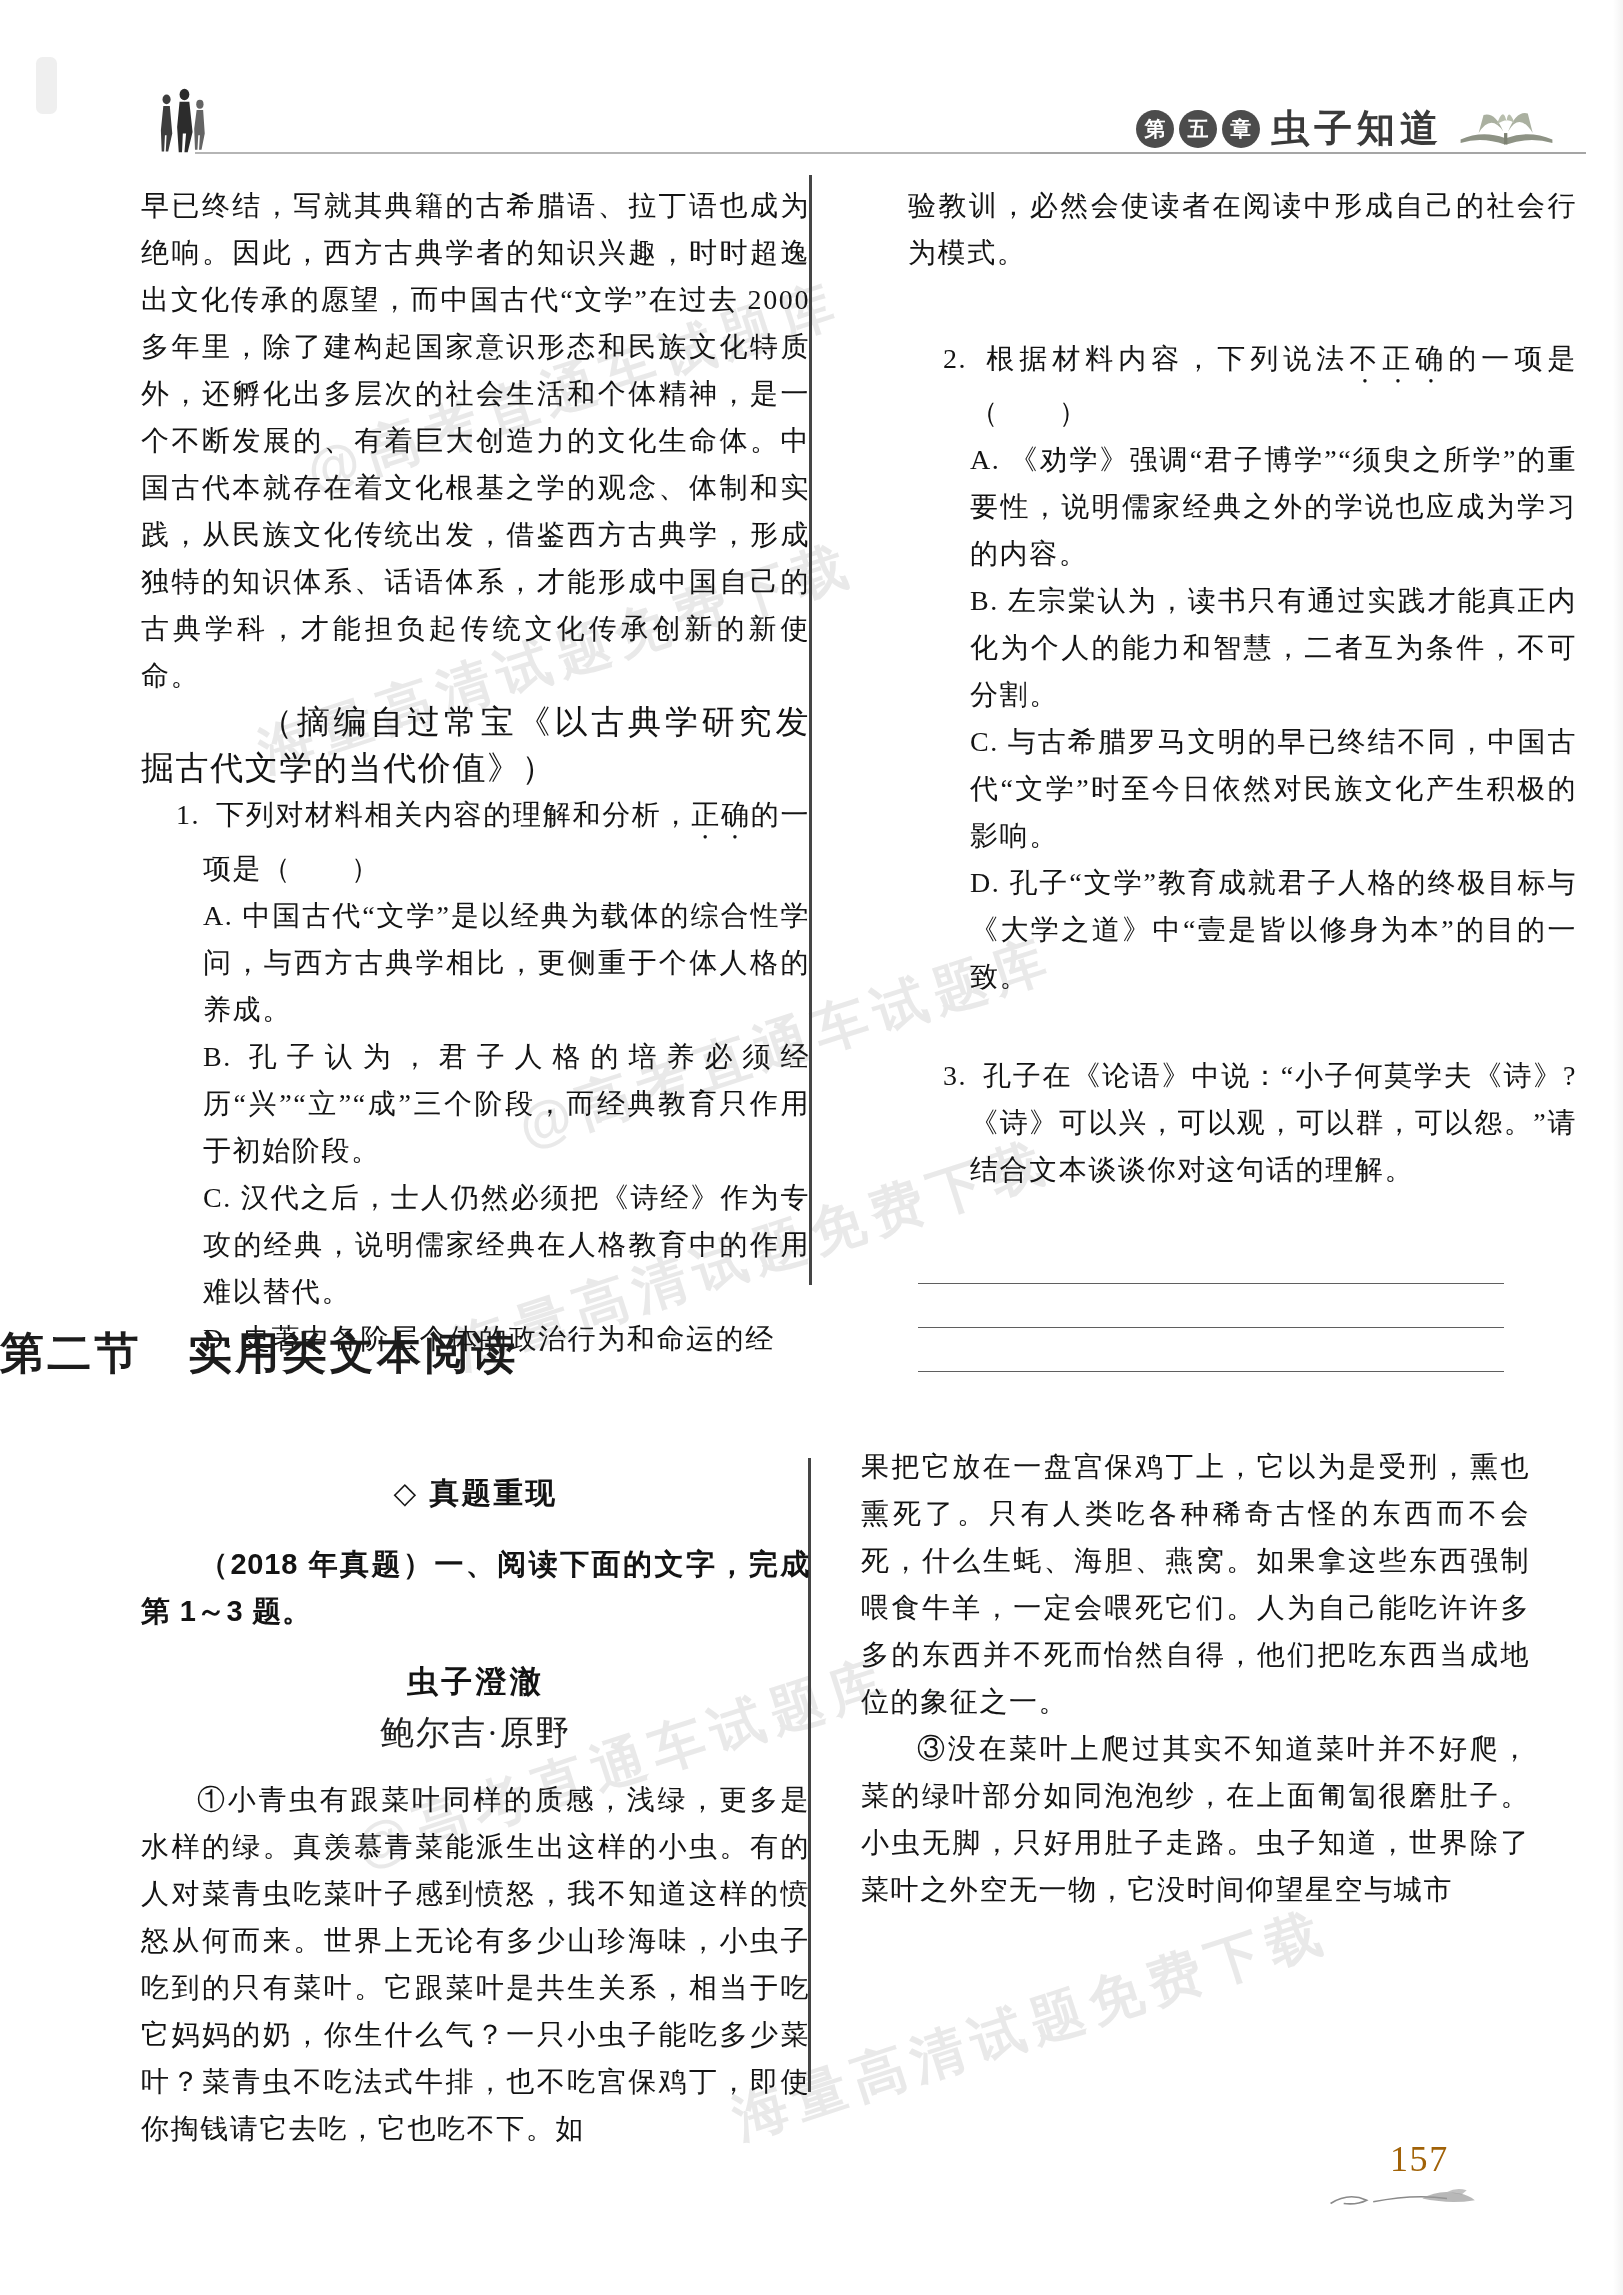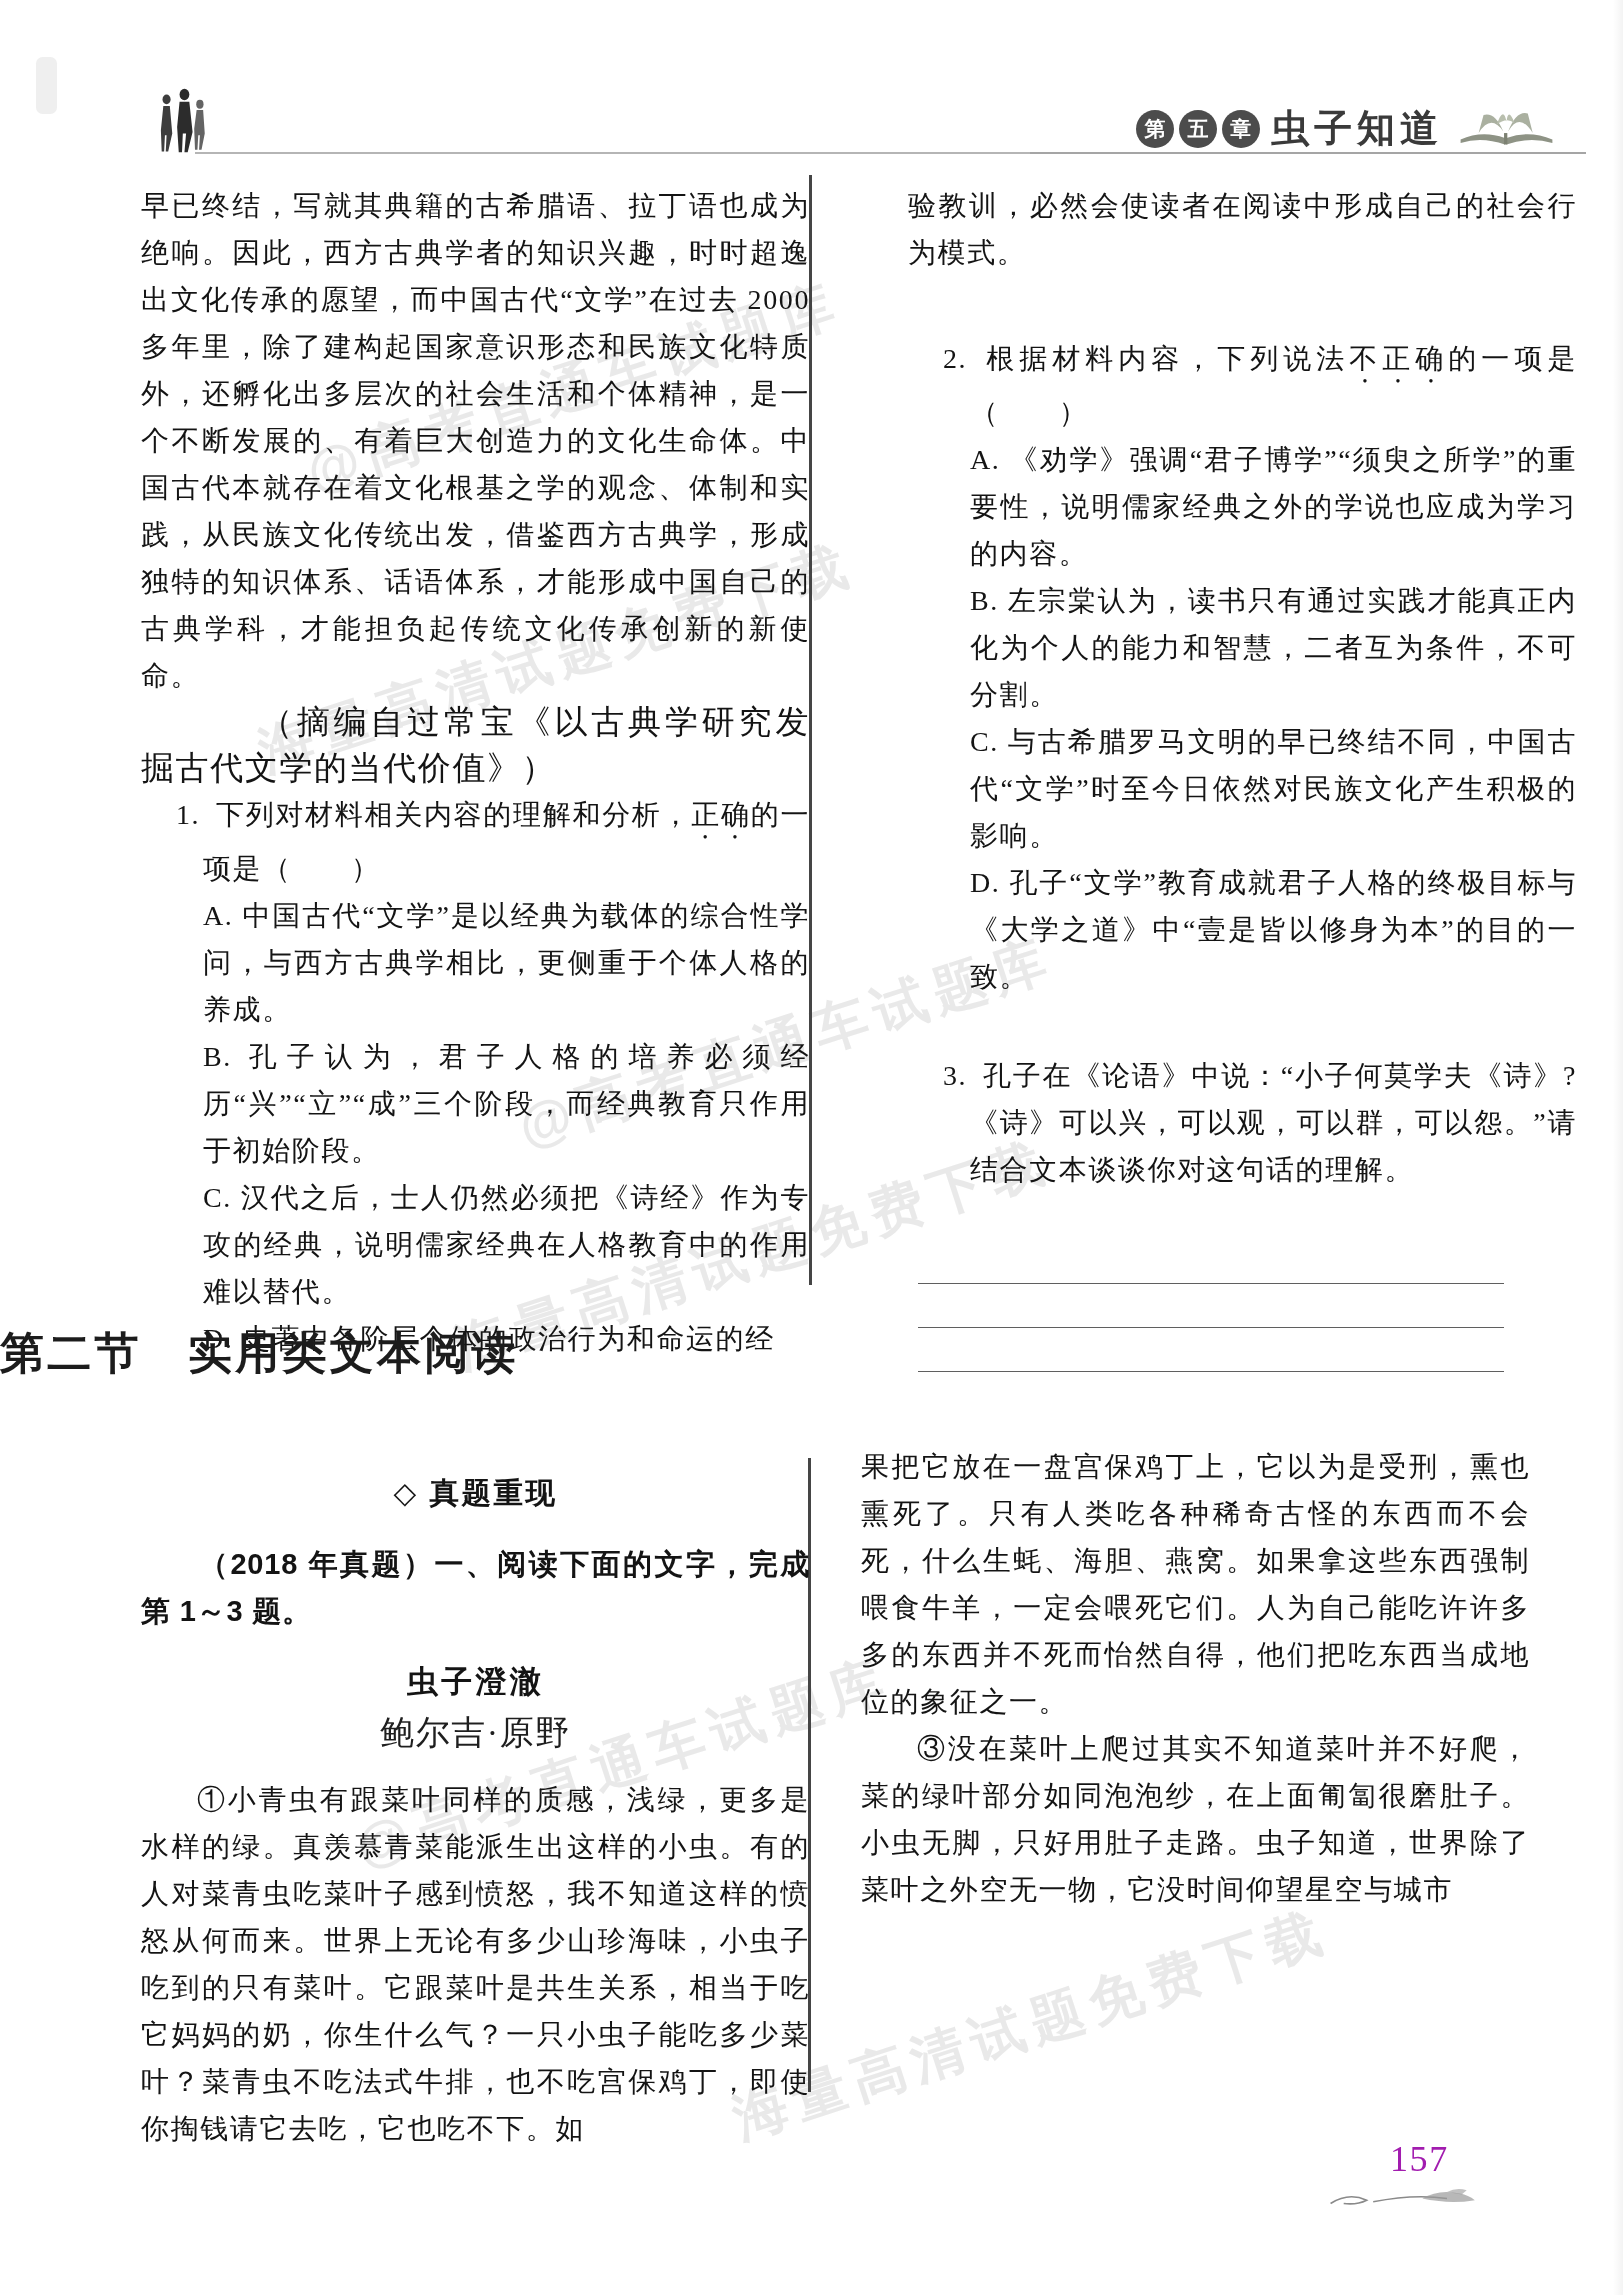--- a/index.html
+++ b/index.html
@@ -52,21 +52,21 @@
   .section-title .gap{display:inline-block;width:46px;}
   .subheading{text-align:center;font-family:"Liberation Sans","DejaVu Sans",sans-serif;
               font-weight:bold;font-size:29.5px;letter-spacing:2.5px;margin:0 0 24.6px !important;}
   .intro{font-family:"Liberation Sans","DejaVu Sans",sans-serif;font-weight:bold;font-size:29px;
          line-height:47px;text-indent:2em;letter-spacing:0.8px;}
   .essay-title{text-align:center;font-family:"Liberation Sans","DejaVu Sans",sans-serif;
                font-weight:bold;font-size:31px;letter-spacing:3.3px;margin:23px 0 4.9px !important;text-indent:0;}
   .essay-author{text-align:center;font-size:34px;color:#1f1f1f;margin:0 0 19.6px !important;text-indent:0;}
 
   
-  .page-number{position:absolute;left:1390px;top:2138px;font-size:36px;color:#a21caf;letter-spacing:1.6px;}
+  .page-number{position:absolute;left:1390px;top:2138px;font-size:36px;color:#a16207;letter-spacing:1.6px;}
   .page-flourish{position:absolute;left:1324px;top:2187px;}
 
   
   .wm{position:absolute;font-family:"Liberation Sans","DejaVu Sans",sans-serif;font-weight:bold;
       font-size:54px;letter-spacing:8.2px;color:#c7c7c7;opacity:0.38;white-space:nowrap;
       transform:rotate(-18deg);pointer-events:none;}
   .wm1{left:295px;top:352px;}
   .wm2{left:246px;top:622px;}
   .wm3{left:507px;top:1007px;}
   .wm4{left:442px;top:1219px;}

